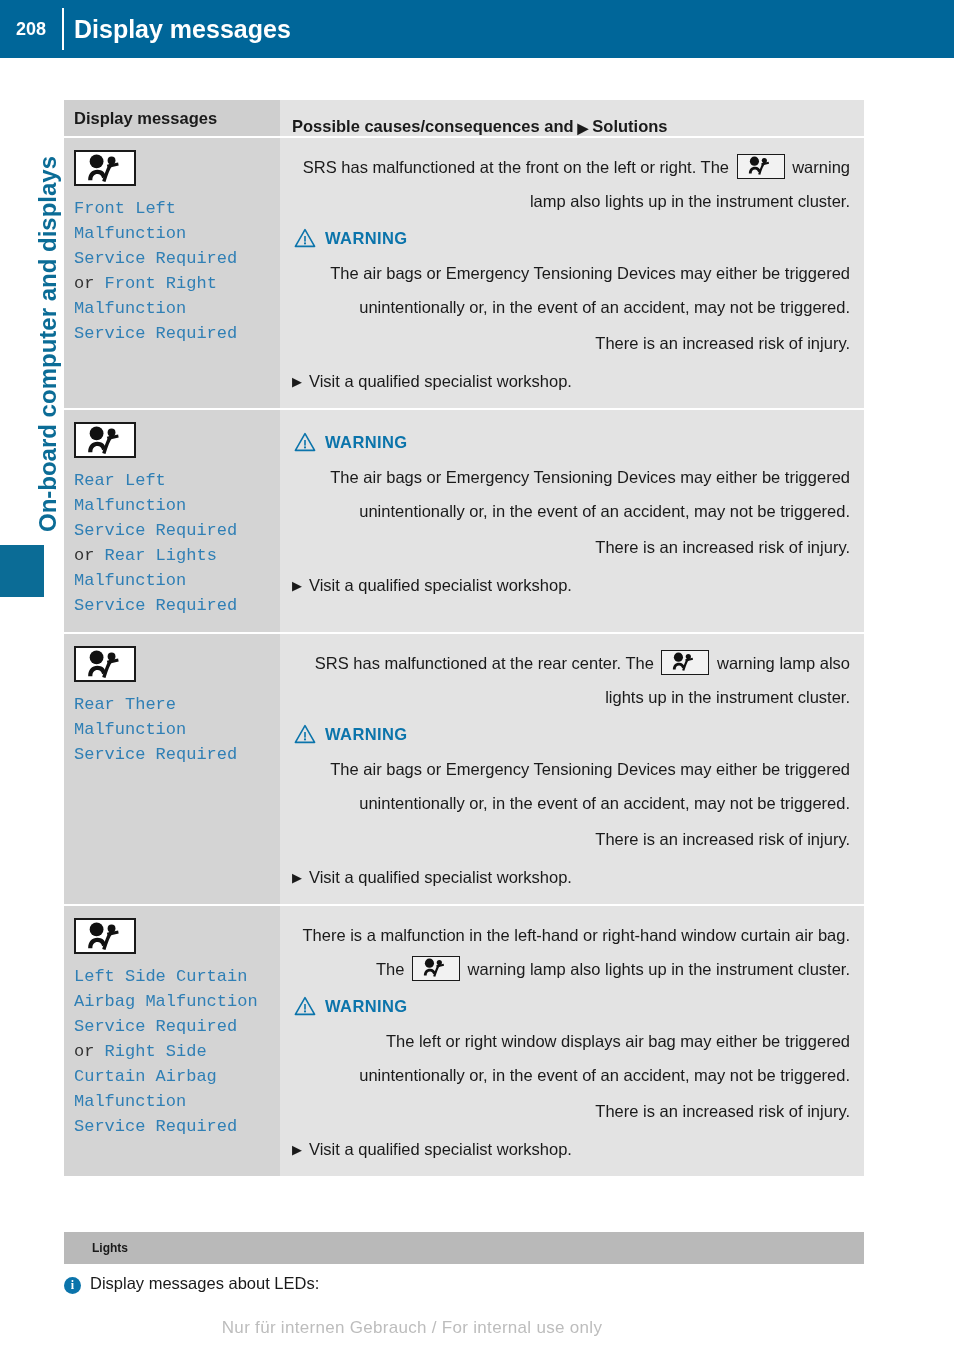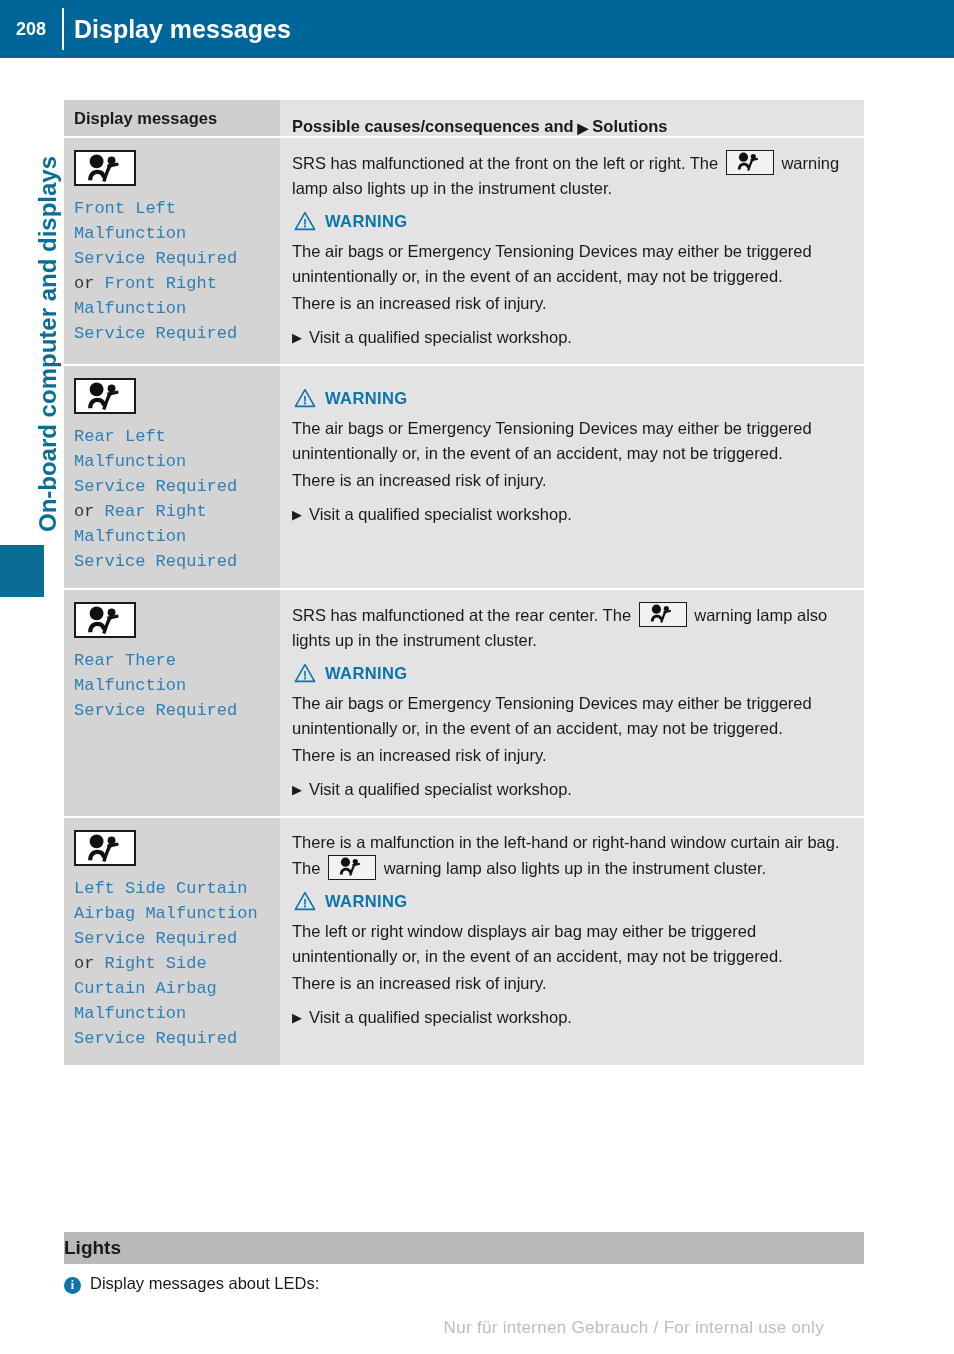--- a/index.html
+++ b/index.html
@@ -151,23 +151,24 @@
     line-height: 25px;
     color: #2f7fb5;
     white-space: pre-wrap;
     letter-spacing: 0px;
   }
   .msg-code .plain { color: #333333; }
 
   
   .body-par {
     font-size: 16.5px;
-    line-height: 25px;
+    line-height: 34px;
     color: #1a1a1a;
     margin: 0 0 2px 0;
+    text-align: right;
   }
   .warning-head {
     display: flex;
     align-items: flex-end;
     margin: 10px 0 8px 2px;
   }
   .warning-tri { margin-right: 9px; display: block; }
   .warning-word {
     color: #0b74ab;
     font-weight: bold;
@@ -188,22 +189,22 @@
     line-height: 25px;
   }
 
   
   .lights-bar {
     position: absolute;
     left: 64px; top: 1232px;
     width: 800px; height: 32px;
     background: #b9b9b9;
     display: flex; align-items: center;
-    padding-left: 0;
-    font-size: 19px;
+    padding-left: 28px;
+    font-size: 12px;
     font-weight: bold;
     color: #1a1a1a;
   }
   .lights-note {
     position: absolute;
     left: 64px; top: 1274px;
     width: 800px;
     display: flex;
     align-items: flex-start;
     font-size: 16.5px;
@@ -223,21 +224,21 @@
     margin-top: 3px;
     flex: 0 0 auto;
     font-family: "Liberation Serif", serif;
   }
 
   
   .watermark {
     position: absolute;
     left: 0; top: 1318px;
     width: 824px;
-    text-align: right;
+    text-align: center;
     color: #bdbdbd;
     font-size: 17px;
     letter-spacing: 0.3px;
   }
 </style>
 </head>
 <body>
 
 <div class="header-bar">
   <div class="header-pagenum">208</div>
@@ -307,21 +308,21 @@
             <svg viewBox="0 0 62 34" width="58" height="32">
               <g fill="#111111">
                 <circle cx="22" cy="10" r="7.4"></circle>
                 <path d="M13 30 C13 23 17 19 23 19 C28 19 31 22 32 26 L28 28 C27 25 25.5 23.5 23 23.5 C19.5 23.5 17.5 26 17.5 30 Z"></path>
                 <circle cx="38" cy="9" r="4.2"></circle>
                 <path d="M33 13.5 L45 11 L45.6 14.3 L34 17 Z"></path>
                 <path d="M28 31 C31 22 33 16 36 12 L39 14 C36 18 34 24 31.5 32 Z"></path>
               </g>
             </svg>
           </span>
-          <div class="msg-code"><span>Rear Left</span><br><span>Malfunction</span><br><span>Service Required</span><br><span class="plain">or </span><span>Rear Right</span><br><span>Malfunction</span><br><span>Service Required</span></div>
+          <div class="msg-code"><span>Rear Left</span><br><span>Malfunction</span><br><span>Service Required</span><br><span class="plain">or </span><span>Rear Lights</span><br><span>Malfunction</span><br><span>Service Required</span></div>
         </div>
         <div class="td-right">
           <div class="warning-head">
             <svg width="22" height="20" viewBox="0 0 22 20" class="warning-tri">
               <path d="M11 1.6 L20.6 18.4 L1.4 18.4 Z" fill="none" stroke="#0b74ab" stroke-width="1.6" stroke-linejoin="round"></path>
               <rect x="10.2" y="8" width="1.6" height="5.6" fill="#0b74ab"></rect>
               <circle cx="11" cy="15.4" r="1.05" fill="#0b74ab"></circle>
             </svg>
             <span class="warning-word">WARNING</span>
           </div>

